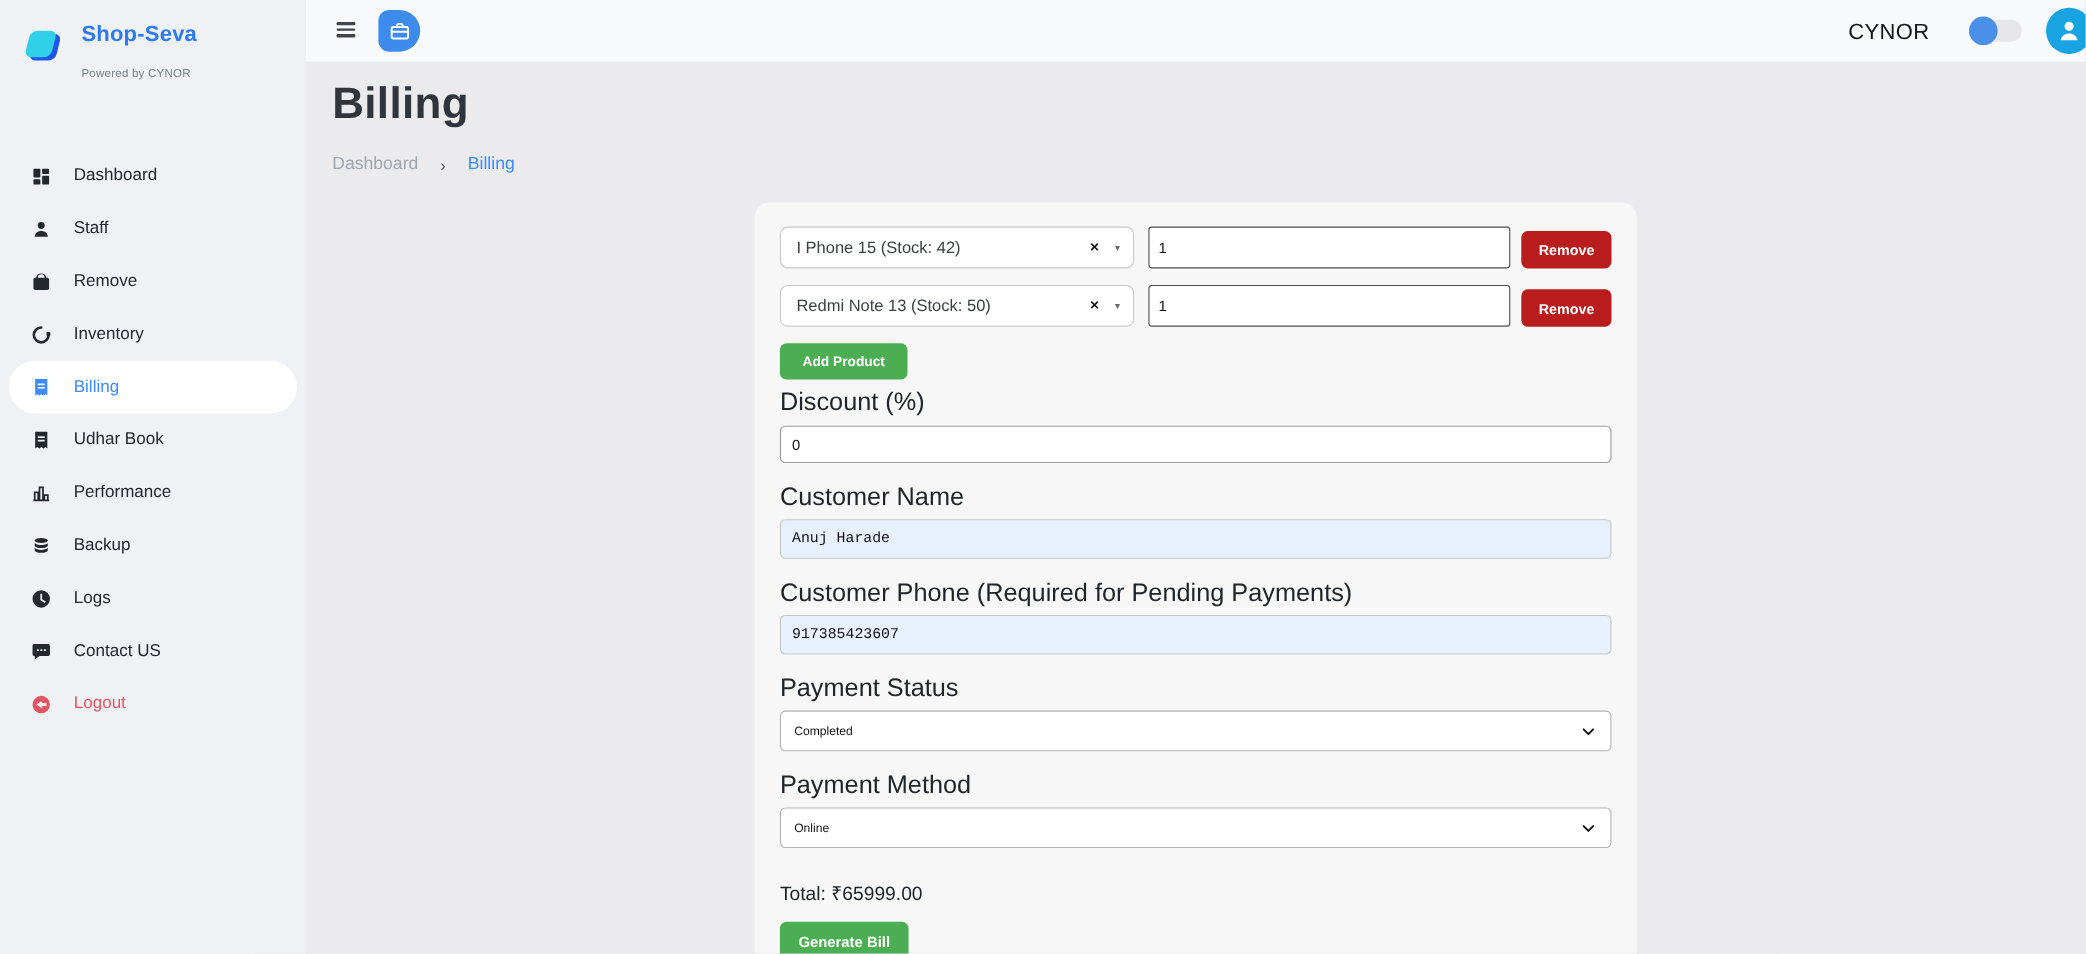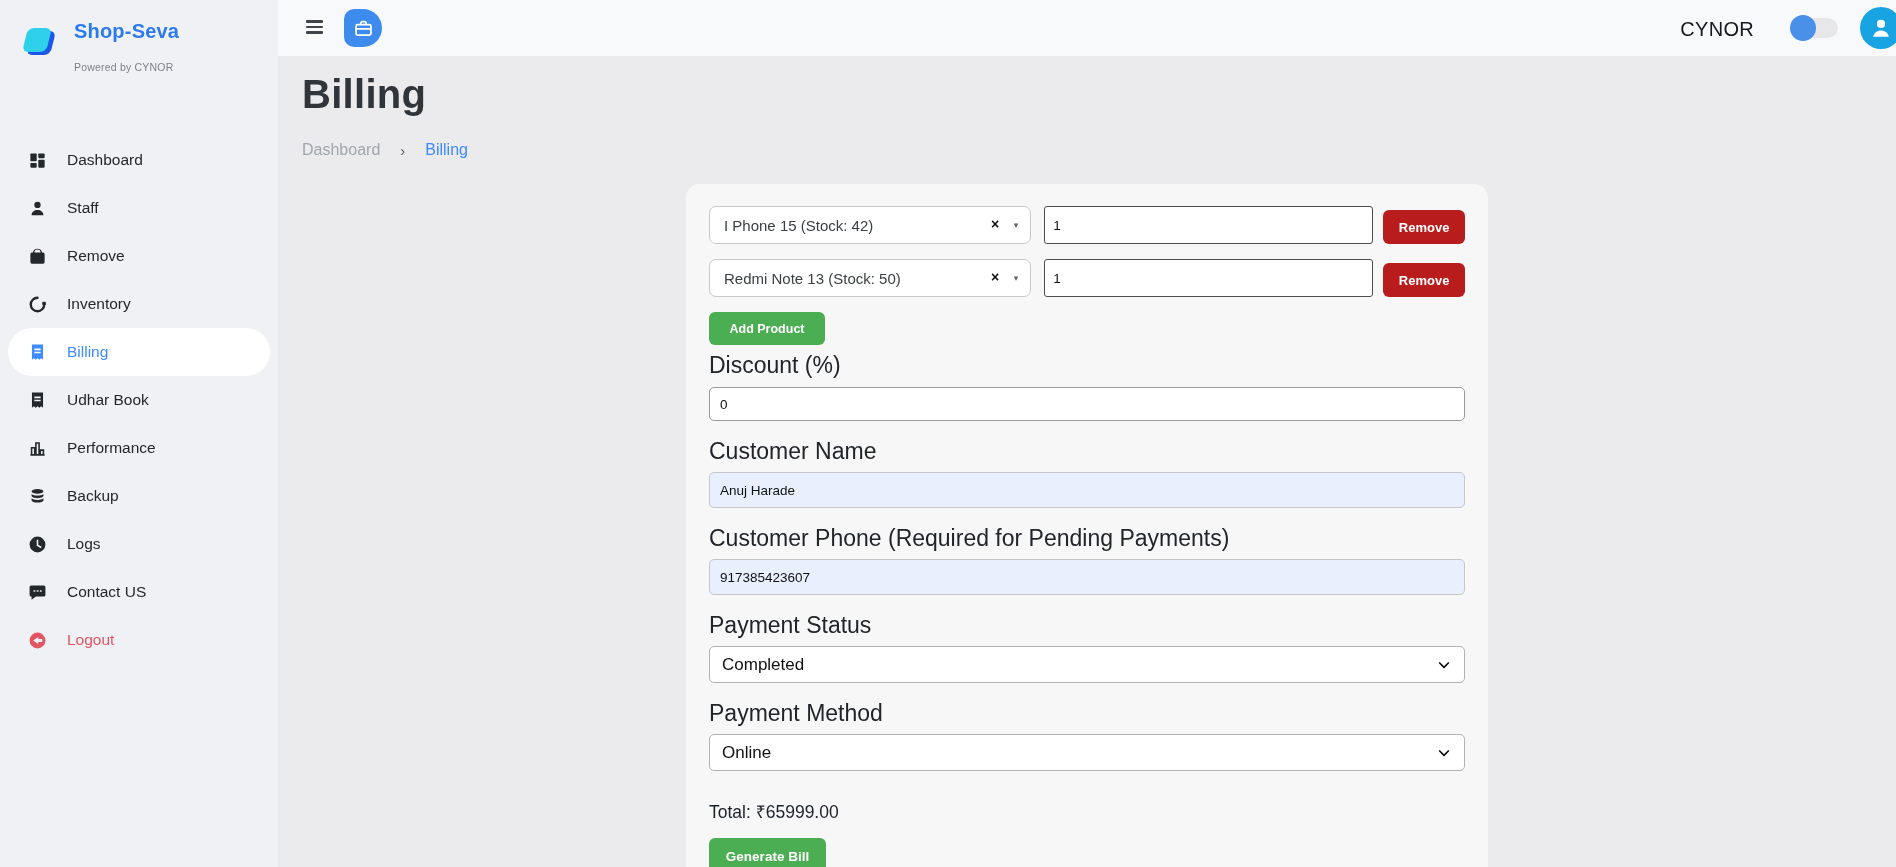--- a/index.html
+++ b/index.html
@@ -61,23 +61,23 @@
 
   .add-btn { display:block; width:116px; height:33px; background:#4cae52; color:#fff; border:none; border-radius:6px;
              font-size:12.5px; font-weight:bold; cursor:pointer; }
 
   .field-label { font-size:23px; color:#212529; }
   .lbl-discount { margin-top:7px; }
   .discount-input { display:block; width:756px; height:34px; margin-top:8px; background:#fff; border:1px solid #9b9b9b;
                     border-radius:5px; font-size:13.5px; padding:0 10px; color:#111; font-family:inherit; }
   .lbl-gap { margin-top:17px; }
   .fill-input { display:block; width:756px; height:36px; margin-top:7px; background:#e8f0fe; border:1px solid #c6c6c8;
-                border-radius:5px; font-size:13.5px; padding:12px 10px; color:#111; font-family:Liberation Sans, sans-serif; }
+                border-radius:5px; font-size:13.5px; padding:12px 10px; color:#111; font-family:Liberation Mono, monospace; }
   .select-box { width:756px; height:37px; margin-top:7px; background:#fff; border:1px solid #b3b3b3; border-radius:5px;
-                display:flex; align-items:center; justify-content:space-between; padding:0 12px; font-size:17px;
+                display:flex; align-items:center; justify-content:space-between; padding:0 12px; font-size:11px;
                 color:#111; cursor:pointer; }
   .select-box svg { width:16px; height:16px; }
   .total-line { margin-top:28px; font-size:17.5px; color:#1c2128; }
   .generate-btn { display:block; margin-top:15px; width:117px; height:36px; background:#4cae52; color:#fff; border:none;
                   border-radius:6px; font-size:13.5px; font-weight:bold; cursor:pointer; }
 </style>
 </head>
 <body>
 
 <svg width="0" height="0" style="position:absolute" aria-hidden="true">

